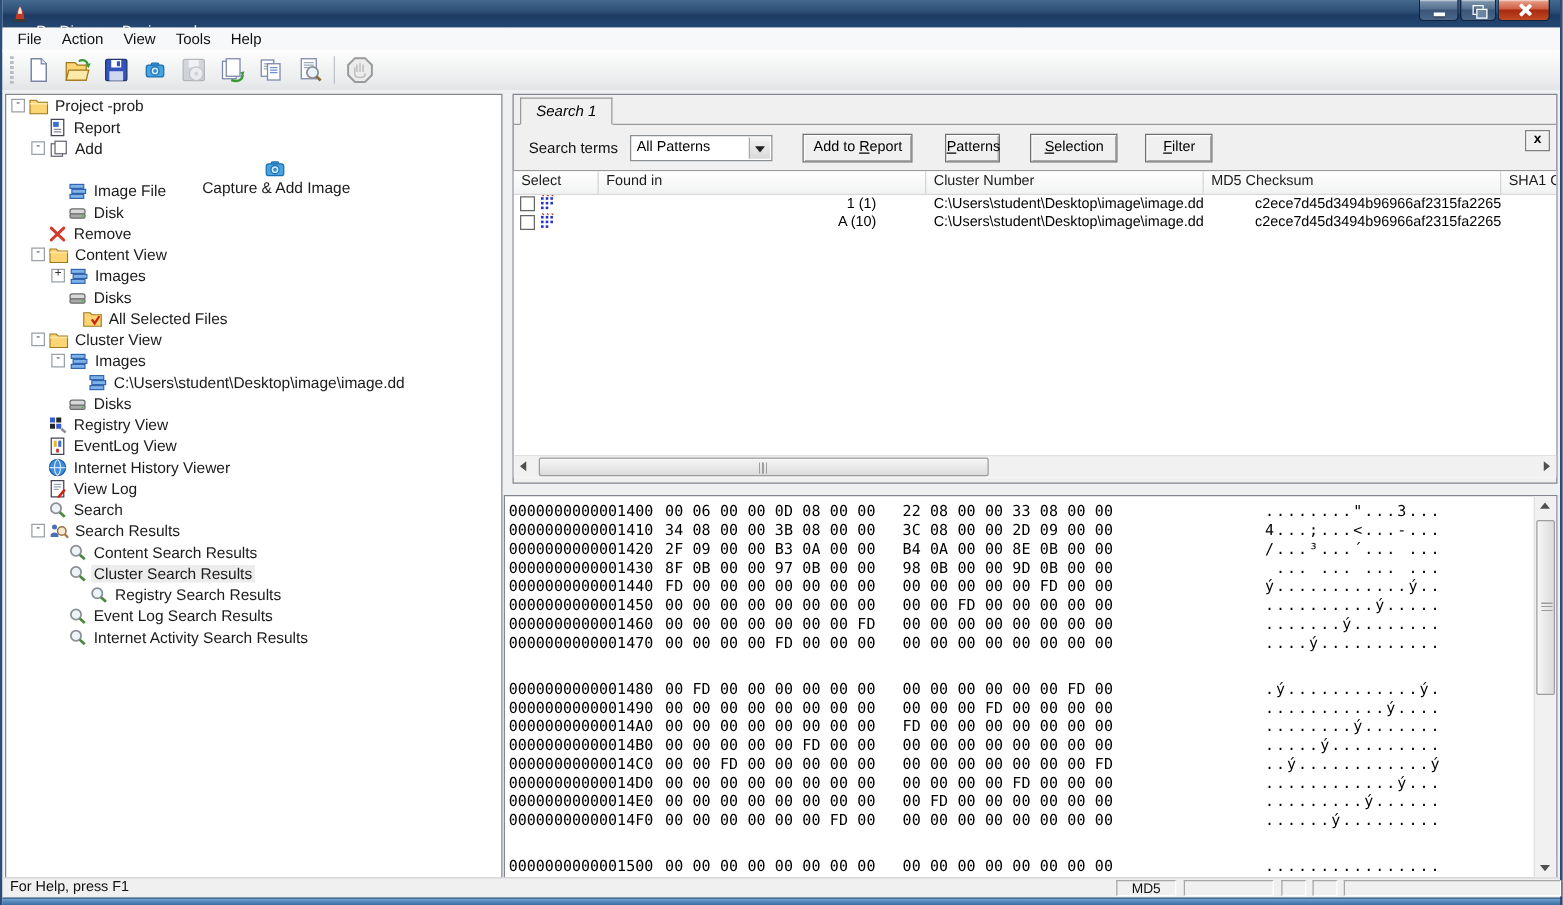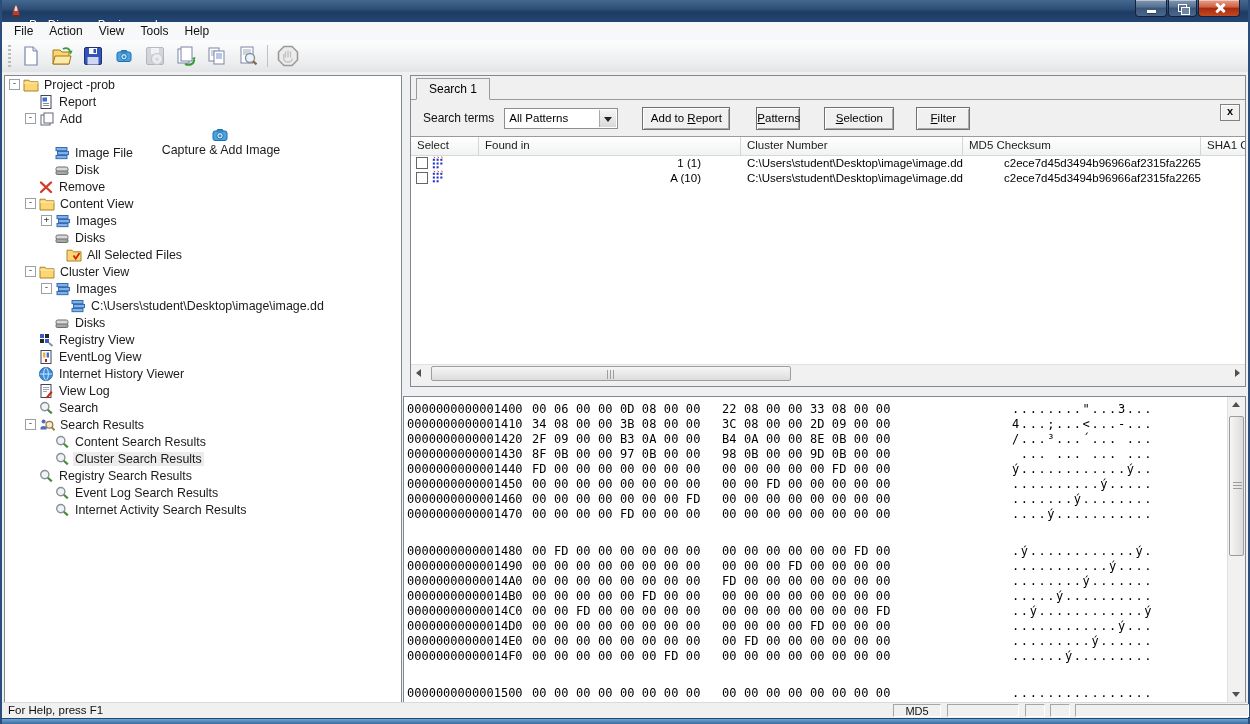--- a/index.html
+++ b/index.html
@@ -50,21 +50,21 @@
   .exp-sp{width:13px;flex:none;}
   .tree-ic{width:19px;flex:none;}
   .tree-ic svg{vertical-align:-3px;}
   .tree-label{padding:0 2px;}
   .tree-label.sel{background:#ececec;}
   
   .search-panel{position:absolute;left:408px;right:2px;top:3px;height:312px;background:#f0f0f0;
     border:1px solid #828790;box-sizing:border-box;}
   .tabstrip{position:absolute;left:0;right:0;top:0;height:23px;border-bottom:1px solid #9a9a9a;}
   .tab{position:absolute;left:5px;top:2px;bottom:-1px;z-index:2;background:#f0f0f0;
-    border:1px solid #9a9a9a;border-bottom:1px solid #f0f0f0;padding:3px 12px 0;font-size:12px;}
+    border:1px solid #9a9a9a;border-bottom:1px solid #f0f0f0;padding:3px 12px 0;font-size:12px;font-style:italic;}
   .panel-close{position:absolute;right:5px;top:28px;width:18px;height:15px;z-index:3;
     background:#f0f0f0;border:1px solid #808080;box-shadow:inset 1px 1px 0 #fff;
     font:bold 11px/13px "Liberation Sans",sans-serif;text-align:center;}
   .controls{position:absolute;left:0;right:0;top:24px;height:36px;display:flex;align-items:center;padding-left:12px;}
   .st-label{font-size:12px;color:#111;}
   .combo{margin-left:10px;width:114px;height:21px;background:#fff;border:1px solid #8a8f94;
     position:relative;box-sizing:border-box;font-size:11.5px;}
   .combo-text{position:absolute;left:4px;top:3px;}
   .combo-btn{position:absolute;right:1px;top:1px;bottom:1px;width:16px;
     background:linear-gradient(180deg,#f4f4f4,#d9d9d9);border-left:1px solid #aaa;}
@@ -426,21 +426,21 @@
           <span class="tree-label">Content Search Results</span>
         </div>
         <div class="tree-row" style="padding-left: 36px;">
           <span class="exp-sp"></span>
           <span class="tree-ic"><svg width="16" height="16" viewBox="0 0 16 16">
               <circle cx="6.8" cy="6.6" r="4.1" fill="#eef3f8" stroke="#8a8f96" stroke-width="1.4"></circle>
               <path d="M9.8 9.8l4 3.6" stroke="#4a8a3a" stroke-width="2.2"></path>
             </svg></span>
           <span class="tree-label sel">Cluster Search Results</span>
         </div>
-        <div class="tree-row" style="padding-left: 20px;">
+        <div class="tree-row" style="padding-left: 53px;">
           <span class="exp-sp"></span>
           <span class="tree-ic"><svg width="16" height="16" viewBox="0 0 16 16">
               <circle cx="6.8" cy="6.6" r="4.1" fill="#eef3f8" stroke="#8a8f96" stroke-width="1.4"></circle>
               <path d="M9.8 9.8l4 3.6" stroke="#4a8a3a" stroke-width="2.2"></path>
             </svg></span>
           <span class="tree-label">Registry Search Results</span>
         </div>
         <div class="tree-row" style="padding-left: 36px;">
           <span class="exp-sp"></span>
           <span class="tree-ic"><svg width="16" height="16" viewBox="0 0 16 16">

